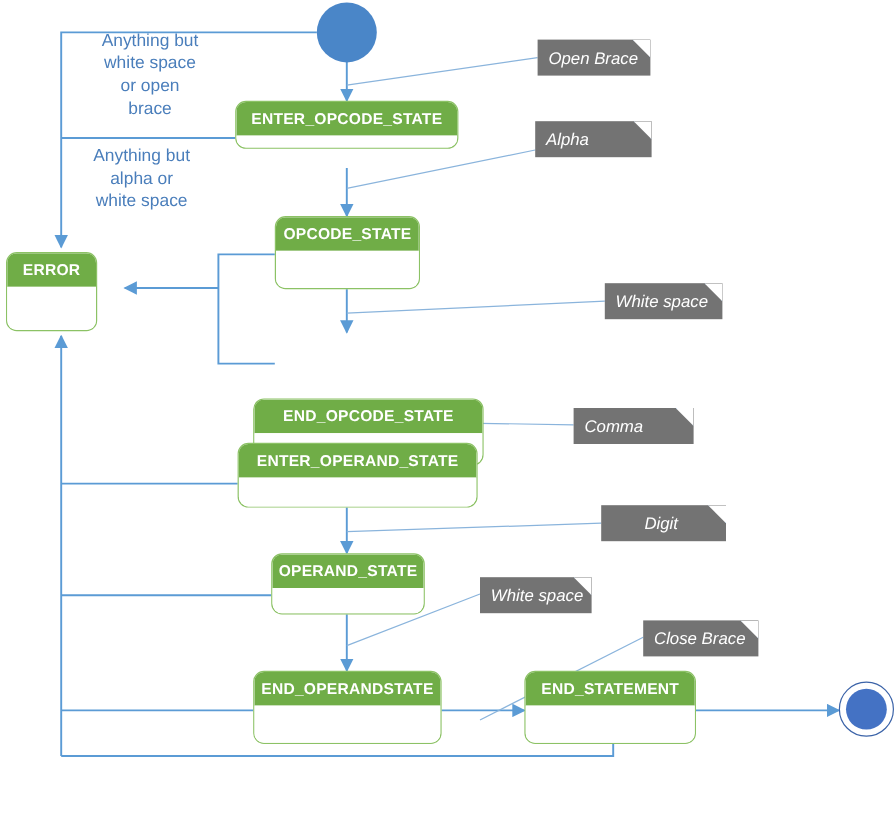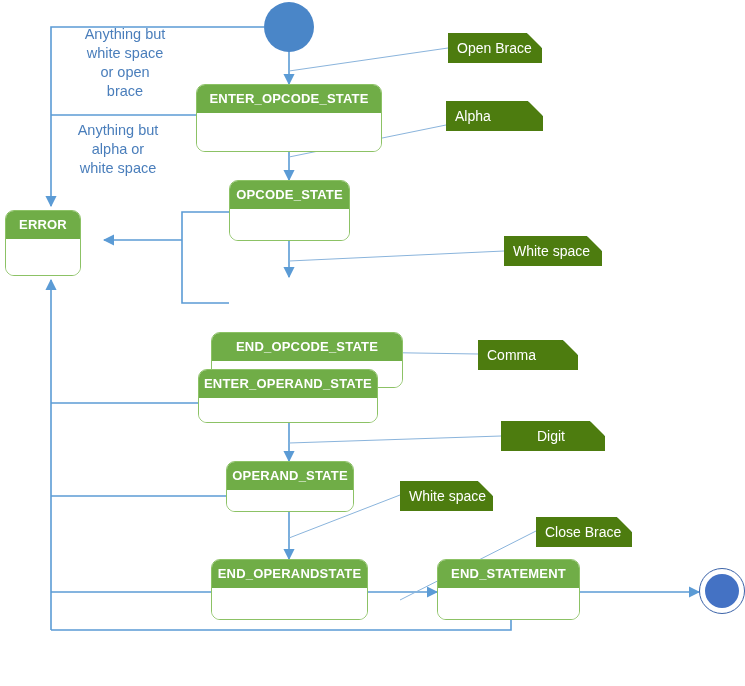--- a/index.html
+++ b/index.html
@@ -49,27 +49,28 @@
   }
   .state .body {
     background: #ffffff;
     height: 100%;
   }
 
   
   .note {
     position: absolute;
     box-sizing: border-box;
-    background: #4d7c0f;
+    background: #737373;
     color: #ffffff;
     font-size: 14px;
     line-height: 30px;
     padding-left: 9px;
     height: 30px;
     white-space: nowrap;
+    font-style: italic;
   }
   .note .fold {
     position: absolute;
     right: 0;
     top: 0;
     width: 14px;
     height: 14px;
     background: #ffffff;
     border-left: 1px solid #bfd7ee;
     border-bottom: 1px solid #bfd7ee;
@@ -160,36 +161,36 @@
       <line x1="536" y1="531" x2="400" y2="600"></line>
     </g>
   </svg>
 
   <div class="start-circle" style="left:264px; top:2px; width:50px; height:50px;"></div>
 
   <div class="final-outer" style="left:699px; top:568px; width:46px; height:46px;">
     <div class="final-inner" style="left:5px; top:5px; width:34px; height:34px;"></div>
   </div>
 
-  <div class="state" style="left:196px; top:84px; width:186px; height:68px;">
+  <div class="state" style="left:196px; top:84px; width:186px; height:40px;">
     <div class="hdr">ENTER_OPCODE_STATE</div>
     <div class="body"></div>
   </div>
 
   <div class="state" style="left:229px; top:180px; width:121px; height:61px;">
     <div class="hdr">OPCODE_STATE</div>
     <div class="body"></div>
   </div>
 
   <div class="state" style="left:211px; top:287px; width:192px; height:56px;margin-top:45px;">
     <div class="hdr">END_OPCODE_STATE</div>
     <div class="body"></div>
   </div>
 
-  <div class="state" style="left:198px; top:369px; width:180px; height:54px;">
+  <div class="state" style="left:198px; top:369px; width:200px; height:54px;">
     <div class="hdr">ENTER_OPERAND_STATE</div>
     <div class="body"></div>
   </div>
 
   <div class="state" style="left:226px; top:461px; width:128px; height:51px;">
     <div class="hdr">OPERAND_STATE</div>
     <div class="body"></div>
   </div>
 
   <div class="state" style="left:211px; top:559px; width:157px; height:61px;">

